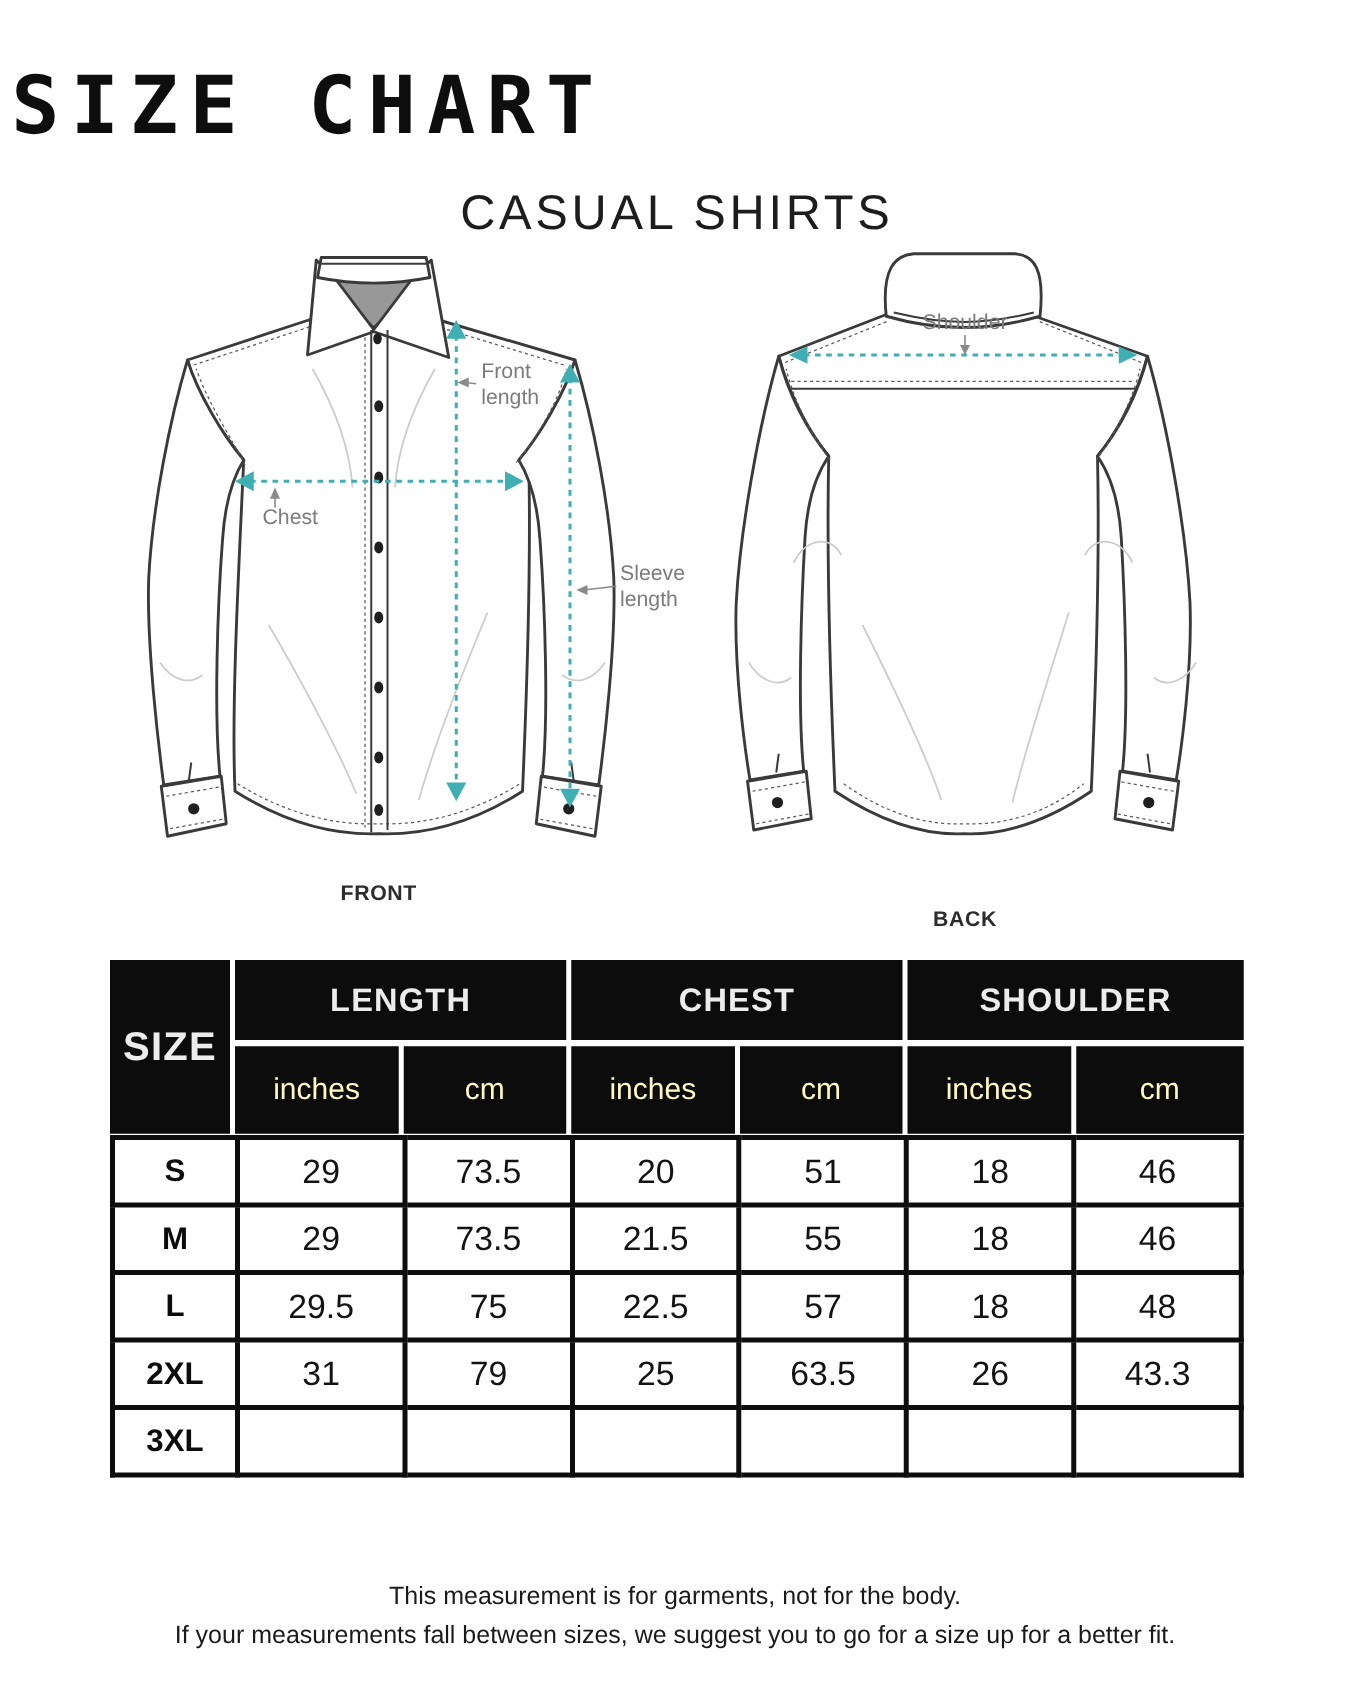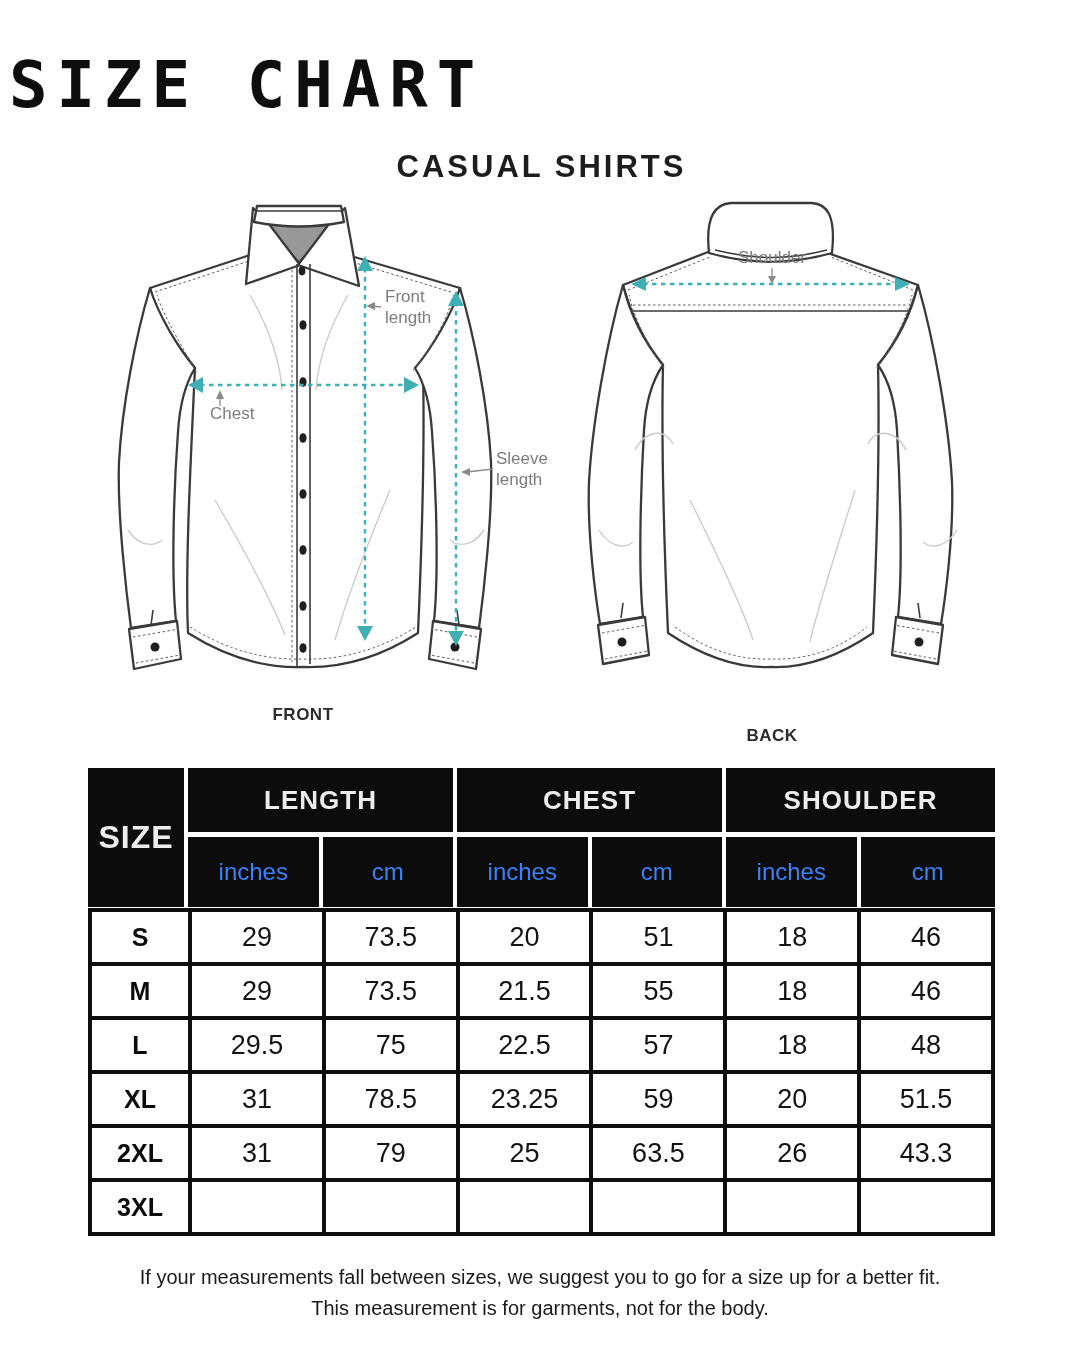--- a/index.html
+++ b/index.html
@@ -7,21 +7,21 @@
     width:1080px;height:1350px;position:relative;background:#ffffff;
     font-family:"Liberation Sans", sans-serif;overflow:hidden;color:#141414;
   }
   .title{
     position:absolute;top:48px;left:0;width:100%;
     font-family:"DejaVu Sans Mono", monospace;font-weight:700;font-size:64px;
     letter-spacing:9px;text-indent:9px;color:#0e0e0e;
   }
   .subtitle{
     position:absolute;top:149px;left:0;width:100%;text-align:center;
-    font-size:31px;font-weight:700;letter-spacing:3px;text-indent:3px;color:#1d1d1d;
+    font-size:39px;font-weight:400;letter-spacing:3px;text-indent:3px;color:#1d1d1d;
   }
   .fig{position:absolute;}
   .fig-front{left:100px;top:200px;}
   .fig-back{left:575px;top:200px;}
   .fig-caption{
     position:absolute;top:705px;transform:translateX(-50%);
     font-size:17px;font-weight:700;letter-spacing:0.5px;color:#2c2c2c;
   }
   .cap-front{left:303px;}
   .cap-back{left:772px;margin-top:21px;}
@@ -40,21 +40,21 @@
 
   
   .table-wrap{position:absolute;left:88px;top:768px;width:907px;}
   .t-head{display:grid;grid-template-columns:100px repeat(6,1fr);grid-template-rows:69px 70px;}
   .hc{background:#0c0c0c;color:#ececec;display:flex;align-items:center;justify-content:center;}
   .hc-size{grid-row:1/3;grid-column:1;margin-right:4px;font-size:32px;font-weight:700;letter-spacing:1px;}
   .hc-grp{grid-row:1;font-size:26px;font-weight:700;letter-spacing:1px;margin-bottom:5px;}
   .g1{grid-column:2/4;margin-right:4px;}
   .g2{grid-column:4/6;margin-right:4px;}
   .g3{grid-column:6/8;}
-  .hc-unit{grid-row:2;font-size:24px;font-weight:400;color:#3b82f6;margin-right:4px;}
+  .hc-unit{grid-row:2;font-size:24px;font-weight:400;color:#fef9c3;margin-right:4px;}
   .u1{grid-column:2;}.u2{grid-column:3;}.u3{grid-column:4;}
   .u4{grid-column:5;}.u5{grid-column:6;}.u6{grid-column:7;margin-right:0;}
   table.t-body{border-collapse:collapse;width:907px;table-layout:fixed;margin-top:1px;}
   .t-body th,.t-body td{
     border:4px solid #0e0e0e;height:50px;padding:0;
     text-align:center;vertical-align:middle;background:#ffffff;
   }
   .t-body th{font-size:25px;font-weight:700;color:#0c0c0c;}
   .t-body td{font-size:27px;font-weight:400;color:#131313;}
 
@@ -262,29 +262,20 @@
       <tr>
         <th>L</th>
         <td>29.5</td>
         <td>75</td>
         <td>22.5</td>
         <td>57</td>
         <td>18</td>
         <td>48</td>
       </tr>
       <tr>
-        <th>XL</th>
-        <td>31</td>
-        <td>78.5</td>
-        <td>23.25</td>
-        <td>59</td>
-        <td>20</td>
-        <td>51.5</td>
-      </tr>
-      <tr>
         <th>2XL</th>
         <td>31</td>
         <td>79</td>
         <td>25</td>
         <td>63.5</td>
         <td>26</td>
         <td>43.3</td>
       </tr>
       <tr>
         <th>3XL</th>
@@ -293,15 +284,15 @@
         <td></td>
         <td></td>
         <td></td>
         <td></td>
       </tr>
     </tbody>
   </table>
 </div>
 
 <div class="footer">
+  <div>This measurement is for garments, not for the body.</div>
   <div>If your measurements fall between sizes, we suggest you to go for a size up for a better fit.</div>
-  <div>This measurement is for garments, not for the body.</div>
 </div>
 
 </body></html>

